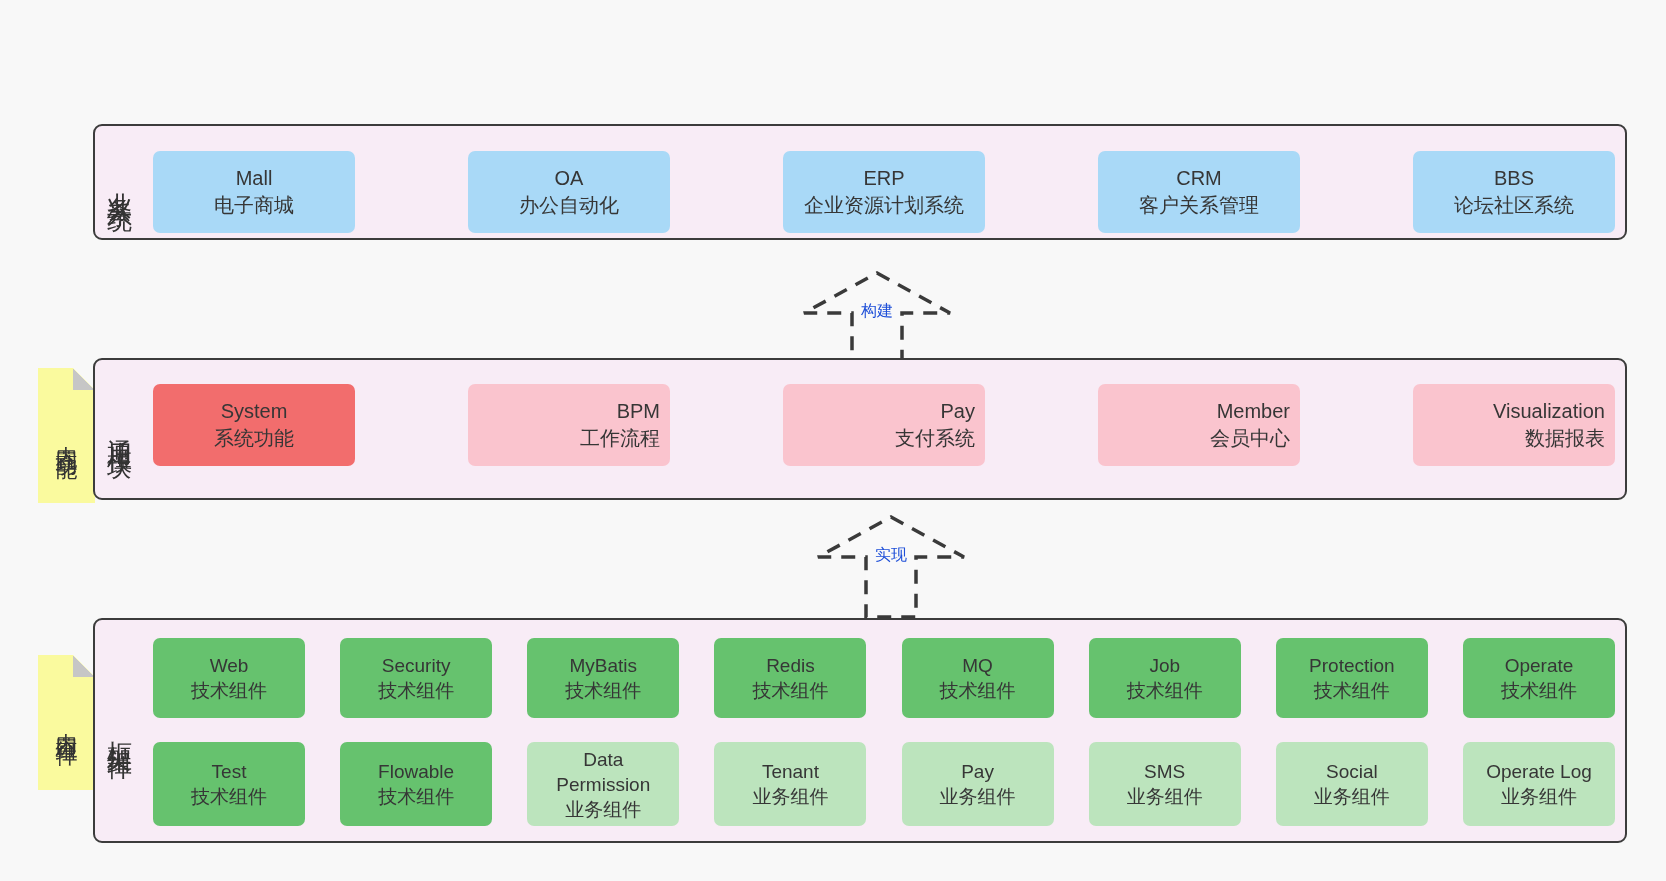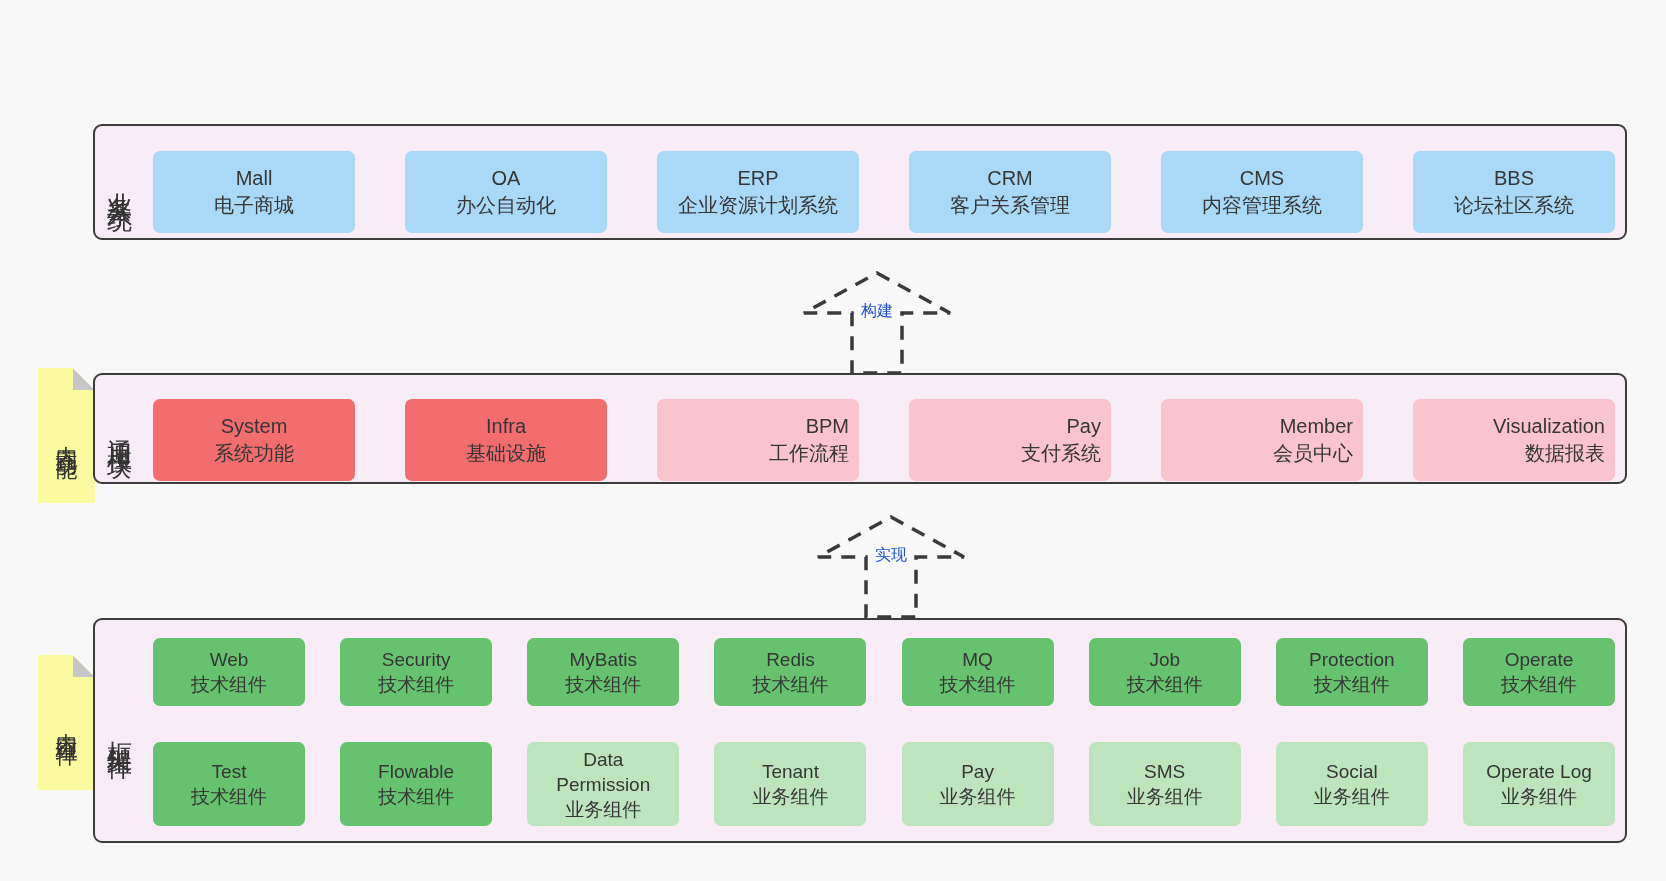--- a/index.html
+++ b/index.html
@@ -8,21 +8,21 @@
     background:#f8f8f8;color:#333;
     font-family:"Liberation Sans","DejaVu Sans",sans-serif;
     overflow:hidden;
   }
   
   .container{
     position:absolute;left:93px;width:1534px;box-sizing:border-box;
     background:#f8ecf6;border:2px solid #3c3c3c;border-radius:9px;
   }
   #layer-business{top:124px;height:116px;}
-  #layer-modules{top:373px;height:111px;}
+  #layer-modules{top:358px;height:142px;}
   #layer-components{top:618px;height:225px;}
 
   .side-label{
     position:absolute;left:9px;top:50%;transform:translateY(-50%);
     writing-mode:vertical-rl;text-orientation:upright;
     font-size:25px;letter-spacing:5px;color:#333;white-space:nowrap;
   }
 
   .box-row{
     position:absolute;left:58px;right:10px;
@@ -33,21 +33,21 @@
   #layer-components .row1{top:18px;}
   #layer-components .row2{top:122px;}
 
   .box{
     box-sizing:border-box;border-radius:7px;
     display:flex;flex-direction:column;justify-content:center;align-items:center;
     text-align:center;font-size:20px;line-height:27px;color:#363636;
     padding:0 10px;
   }
   .cols-6 .box{width:202px;height:82px;}
-  .cols-8 .box{width:152px;height:68px;font-size:19px;line-height:25px;}
+  .cols-8 .box{width:152px;height:80px;font-size:19px;line-height:25px;}
   .row2 .box{height:84px;}
 
   .blue{background:#a9d9f7;}
   .red{background:#f26d6d;}
   .pink{background:#fac4ce;align-items:flex-end;}
   .green{background:#66c26e;}
   .green-light{background:#bce4bd;}
 
   
   .tag{
@@ -101,48 +101,40 @@
     </div>
     <div class="box blue">
       <div>ERP</div>
       <div>企业资源计划系统</div>
     </div>
     <div class="box blue">
       <div>CRM</div>
       <div>客户关系管理</div>
     </div>
     <div class="box blue">
-      <div>CMS</div>
-      <div>内容管理系统</div>
-    </div>
-    <div class="box blue">
       <div>BBS</div>
       <div>论坛社区系统</div>
     </div>
   </div>
 </div>
 
 <div class="block-arrow" id="arrow-build">
   <svg width="154" height="107" viewBox="0 0 154 107">
     <polygon points="77,5 150,45 102,45 102,105 52,105 52,45 4,45"></polygon>
   </svg>
   <span class="arrow-label">构建</span>
 </div>
 
 <div class="container" id="layer-modules">
   <span class="side-label">通用模块</span>
   <div class="box-row cols-6">
     <div class="box red">
       <div>System</div>
       <div>系统功能</div>
     </div>
-    <div class="box red">
-      <div>Infra</div>
-      <div>基础设施</div>
-    </div>
     <div class="box pink">
       <div>BPM</div>
       <div>工作流程</div>
     </div>
     <div class="box pink">
       <div>Pay</div>
       <div>支付系统</div>
     </div>
     <div class="box pink">
       <div>Member</div>

